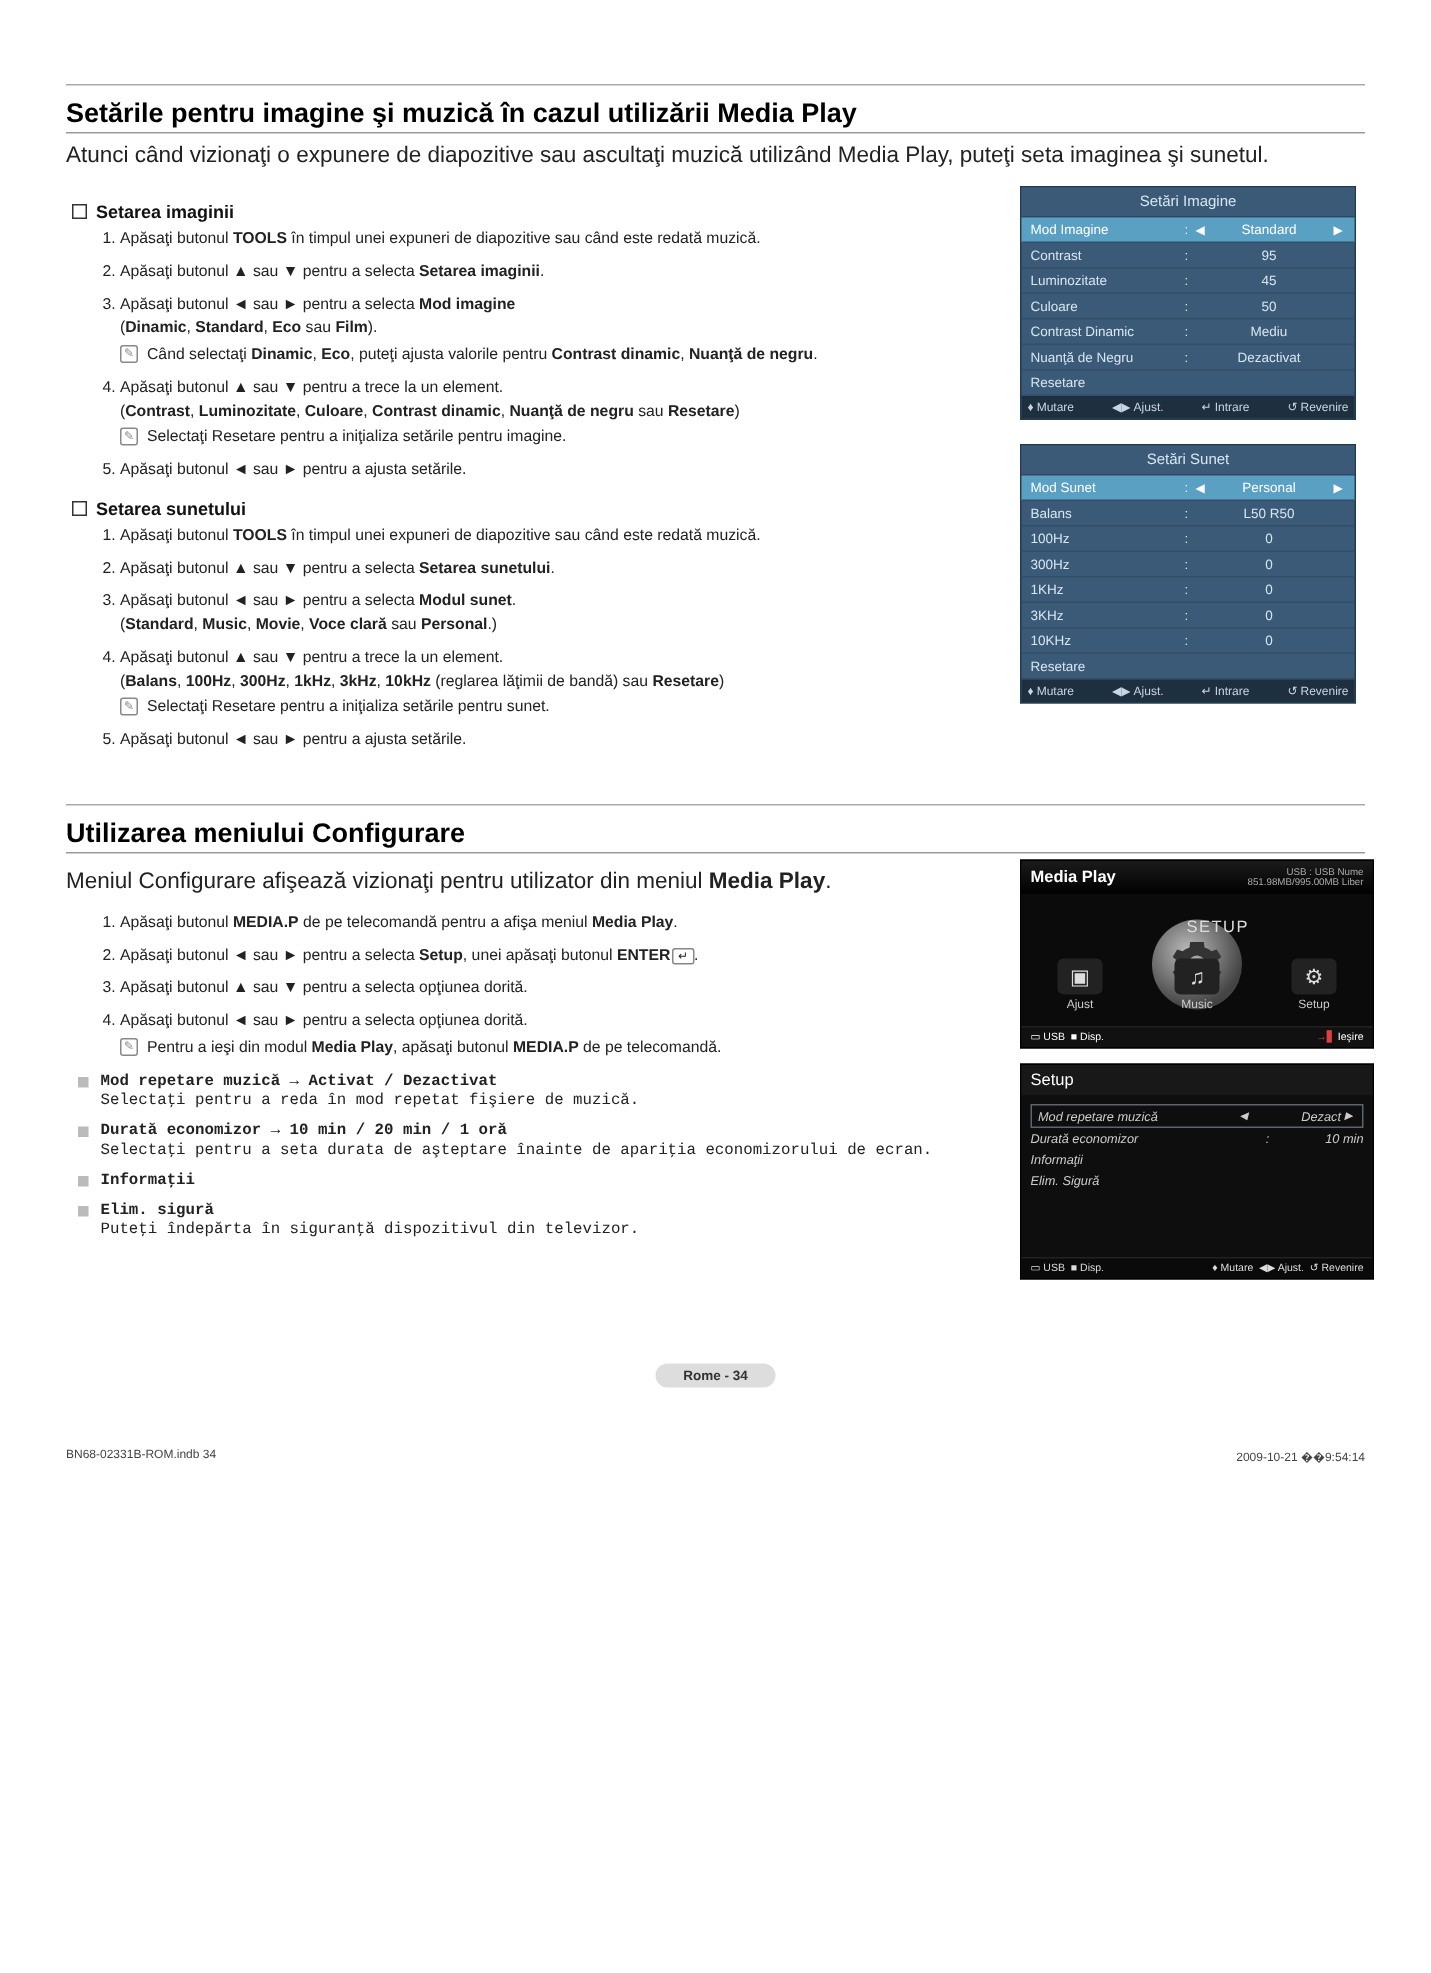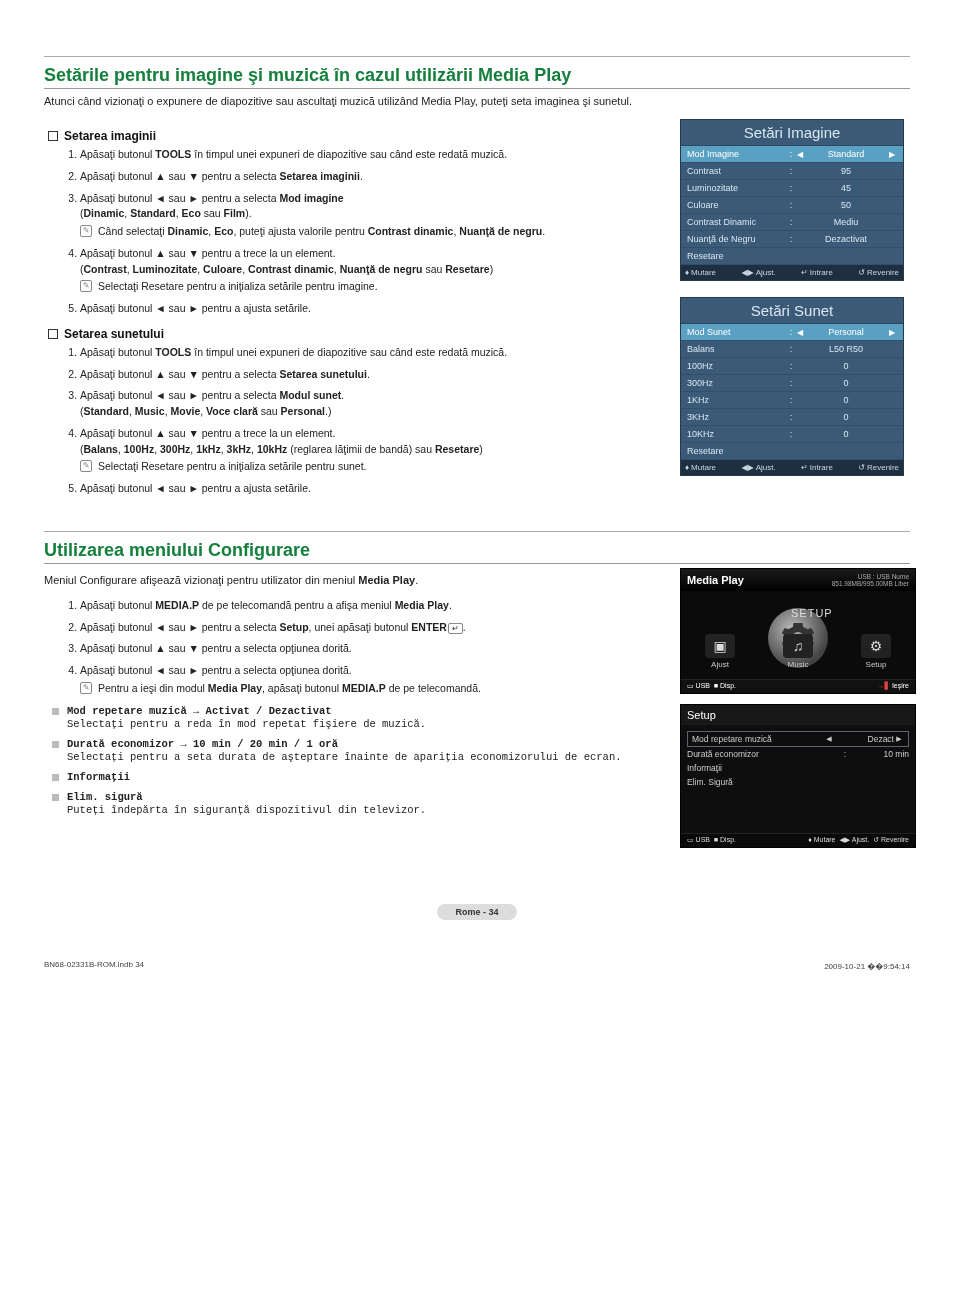--- a/index.html
+++ b/index.html
@@ -9,31 +9,31 @@
     color: #222;
     margin: 0;
     padding: 56px 44px 30px 44px;
     background: #fff;
     width: 954px;
   }
   .section-title {
     font-size: 18px;
     font-weight: bold;
     margin: 8px 0 4px 0;
-    color: #15803d;
+    color: #000000;
     border-bottom: 1px solid #999;
     padding-bottom: 2px;
   }
   .top-hr {
     border: none;
     border-top: 1px solid #aaa;
     margin: 0 0 6px 0;
   }
   .intro {
-    font-size: 11px;
+    font-size: 15px;
     margin: 6px 0 12px 0;
   }
   .two-col {
     display: flex;
     gap: 16px;
     align-items: flex-start;
   }
   .left-col { flex: 1; }
   .right-col { width: 230px; flex-shrink: 0; }
   .subhead {
@@ -97,21 +97,21 @@
     color: #d8e6f0;
     font-size: 9px;
     border: 1px solid #243a4d;
     margin-bottom: 16px;
   }
   .osd-title {
     text-align: center;
     padding: 4px 0;
     background: #3a5a78;
     border-bottom: 1px solid #2d4760;
-    font-size: 15px;
+    font-size: 10px;
   }
   .osd-row {
     display: flex;
     align-items: center;
     padding: 2px 6px;
     border-bottom: 1px solid #324e68;
     height: 17px;
   }
   .osd-row.hl { background: #5aa0c2; color:#fff; }
   .osd-label { flex: 1; }
@@ -210,20 +210,21 @@
     border:1px solid #000;
   }
   .setup-hdr { padding:4px 6px; font-size:11px; color:#fff; background:#181818;}
   .setup-body { padding:6px; background:#0e0e0e; min-height:108px;}
   .setup-row {
     display:flex;
     align-items:center;
     padding:2px 0;
     font-size:8.5px;
     color:#ccc;
+    font-style:italic;
   }
   .setup-row.first { border:1px solid #5a6570; padding:2px 4px; }
   .setup-row .slabel { flex:1; }
   .setup-row .scolon { width:8px; text-align:center;}
   .setup-row .sval { width:60px; text-align:right; }
   .setup-row .sarrow { width:10px; text-align:center; font-size:7px;}
   .setup-footer {
     display:flex;
     justify-content:space-between;
     align-items:center;

